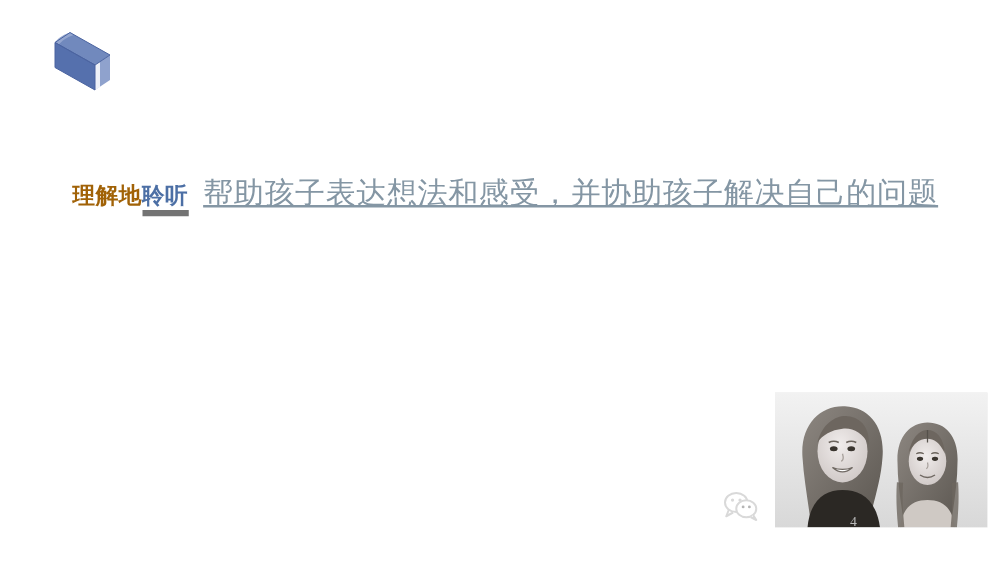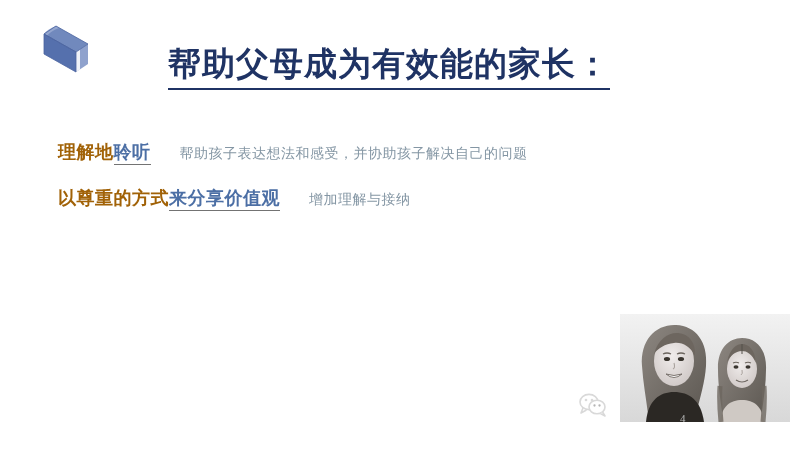--- a/index.html
+++ b/index.html
@@ -65,30 +65,31 @@
     font-weight: 700;
     color: #a16207;
     letter-spacing: 0.5px;
   }
   .seg-key {
     font-family: "Liberation Serif", "DejaVu Serif", serif;
     font-size: 18px;
     font-weight: 700;
     color: #4c6fa5;
     letter-spacing: 0.5px;
-    border-bottom: 1px solid #737373;
+    border-bottom: 5px solid #737373;
     padding-bottom: 2px;
   }
   .seg-desc {
     font-family: "Liberation Serif", "DejaVu Serif", serif;
-    font-size: 14px;
+    font-size: 24px;
     font-weight: 400;
     color: #8496a4;
     letter-spacing: 0.5px;
-    margin-left: 29px;
+    margin-left: 12px;
+    text-decoration: underline;
   }
 
   
   #photo {
     position: absolute;
     left: 620px;
     top: 314px;
     width: 170px;
     height: 108px;
     background: #e8e8e8;
@@ -138,35 +139,29 @@
 
       <path d="M8 14 C10 11 14 8 20 6 L23 8 C17 10 13 13 11 16 Z" fill="#94a6cf"></path>
 
       <path d="M40 32 L44 29.5 L44 49.5 L40 52 Z" fill="#ffffff" opacity="0.85"></path>
 
       <path d="M8 14 L20 6 L52 24 L40 32 Z" fill="none" stroke="#4a63a0" stroke-width="0.8"></path>
       <path d="M8 14 L40 32 L40 52 L8 34 Z" fill="none" stroke="#4a63a0" stroke-width="0.8"></path>
     </svg>
   </div>
 
-  <div id="title-block">
-    <span id="page-title">帮助父母成为有效能的家长：</span>
-  </div>
 
   <div id="bullets">
 
     <div class="bullet-line">
       <span class="seg-lead">理解地</span><span class="seg-key">聆听</span><span class="seg-desc">帮助孩子表达想法和感受，并协助孩子解决自己的问题</span>
     </div>
 
 
 
-    <div class="bullet-line">
-      <span class="seg-lead">以尊重的方式</span><span class="seg-key">来分享价值观</span><span class="seg-desc">增加理解与接纳</span>
-    </div>
 
   </div>
 
   <div id="photo">
     <svg width="170" height="108" viewBox="0 0 170 108" xmlns="http://www.w3.org/2000/svg">
       <defs>
         <linearGradient id="bgGrad" x1="0" y1="0" x2="0" y2="1">
           <stop offset="0%" stop-color="#f2f2f2"></stop>
           <stop offset="100%" stop-color="#d8d8d8"></stop>
         </linearGradient>

